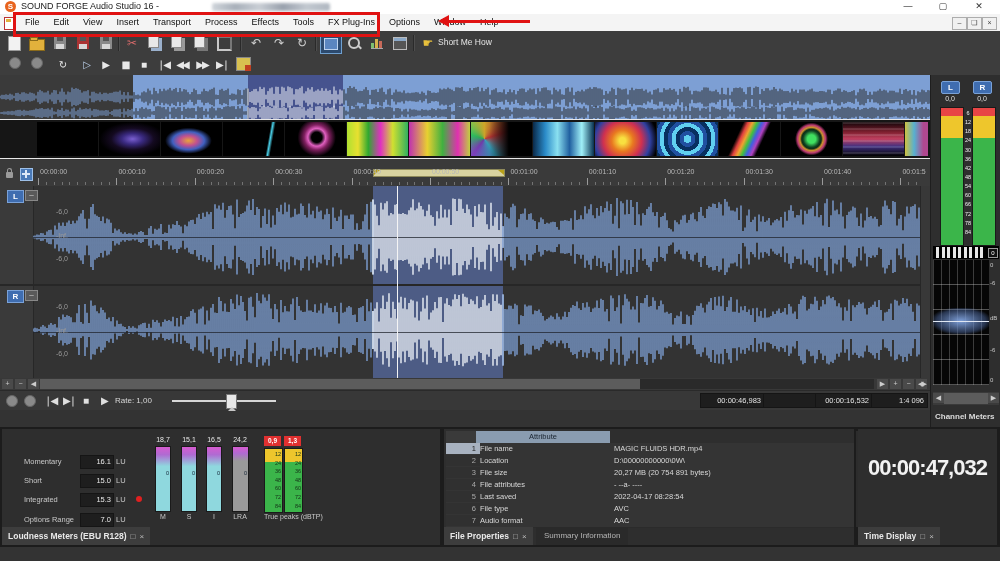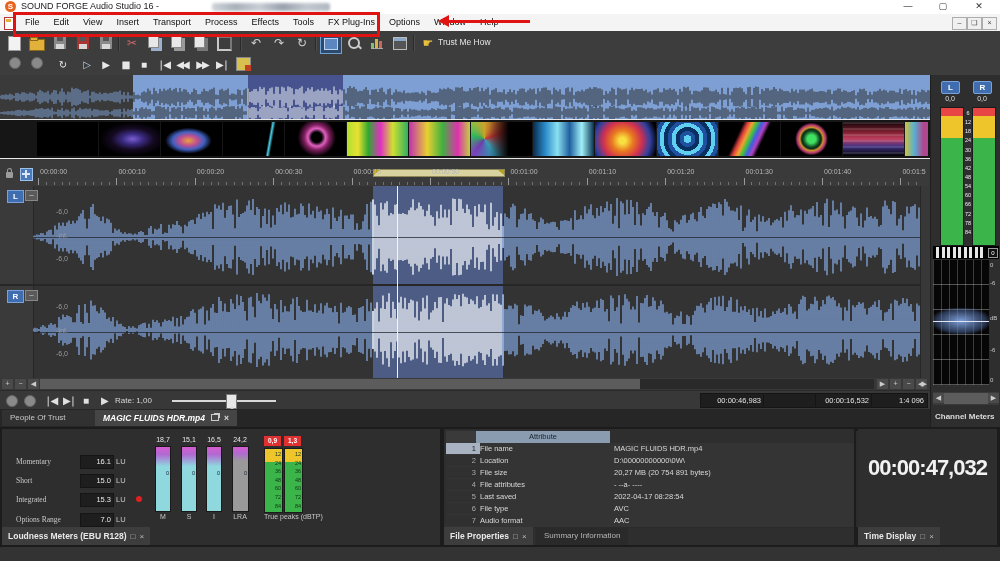--- a/index.html
+++ b/index.html
@@ -150,21 +150,21 @@
   .cmscroll .sthumb{left:11px;width:44px;height:11px;top:1px;}
   .paneltitle{position:absolute;font-size:8px;font-weight:bold;color:#dcdcdc;white-space:nowrap;}
   
   .dock{position:absolute;left:0;top:427px;width:1000px;height:120px;background:#1c1c1c;}
   .panel{position:absolute;top:2px;height:116px;background:#2e2e2e;}
   .ptab{position:absolute;left:0;top:98px;height:18px;background:#3d3d3d;font-size:8.5px;font-weight:bold;color:#e8e8e8;
         line-height:18px;padding:0 6px;white-space:nowrap;}
   .ptab .pic{font-weight:normal;color:#bbb;padding-left:4px;font-size:8px;}
   .ptab2{position:absolute;top:98px;height:18px;background:#2a2a2a;font-size:8px;color:#b4b4b4;line-height:18px;padding:0 8px;white-space:nowrap;}
   
-  .lrow-label{position:absolute;left:14px;font-size:7.5px;color:#c8c8c8;font-family:Liberation Serif, serif;}
+  .lrow-label{position:absolute;left:22px;font-size:7.5px;color:#c8c8c8;}
   .lrow-box{position:absolute;left:78px;width:30px;height:12px;background:#1e1e1e;border:1px solid #151515;
             color:#e8e8e8;font-size:7.5px;line-height:12px;text-align:right;padding-right:2px;}
   .lrow-unit{position:absolute;left:114px;font-size:7.5px;color:#c8c8c8;}
   .reddot{position:absolute;left:134px;width:6px;height:6px;border-radius:50%;background:#e02020;}
   .lmval{position:absolute;top:7px;width:24px;text-align:center;font-size:7px;color:#e8e8e8;}
   .lmbar{position:absolute;top:17px;width:14px;height:64px;border:1px solid #1a1a1a;
          background:linear-gradient(to bottom,#d65cd0 0%,#b06ad2 12%,#8fd8de 30%,#8fd8de 100%);}
   .lmbar.lra{background:linear-gradient(to bottom,#d65cd0 0%,#b06ad2 10%,#9a9a9a 22%,#9a9a9a 100%);}
   .lmbar .zero{position:absolute;right:1px;top:38%;font-size:5.5px;color:#123;line-height:5px;}
   .lmname{position:absolute;top:84px;width:24px;text-align:center;font-size:7px;color:#c8c8c8;}
@@ -278,21 +278,21 @@
         <div class="ic-chart"></div>
       </div>
 
     <div class="tbtn" style="left:390px">
         <div class="ic-script"></div>
       </div>
     <div class="tsep" style="left:413px"></div>
     <div class="tbtn" style="left:418px">
         <span class="ic-hand">☛</span>
       </div>
-    <span class="smh-label" style="left:438px">Trust Me How</span>
+    <span class="smh-label" style="left:438px">Short Me How</span>
   </div>
 
   <div class="transportbar">
     <div class="tpbtn" style="left:6px"><span class="circ"></span></div>
     <div class="tpbtn" style="left:28px"><span class="circ"></span></div>
     <div class="tpbtn" style="left:54px;letter-spacing:0">↻</div>
     <div class="tpbtn" style="left:78px;color:#bcd0ea;letter-spacing:0">▷</div>
     <div class="tpbtn" style="left:97px;letter-spacing:0">▶</div>
     <div class="tpbtn" style="left:116px">▮▮</div>
     <div class="tpbtn" style="left:135px;letter-spacing:0">■</div>
@@ -524,24 +524,20 @@
     <span class="ratelbl">Rate: 1,00</span>
     <div class="ratetrack"></div>
     <div class="ratethumb"></div>
     <div class="ratetri"></div>
     <div class="timebox" style="left:700px;width:60px">00:00:46,983</div>
     <div class="timebox" style="left:763px;width:49px"></div>
     <div class="timebox" style="left:815px;width:53px">00:00:16,532</div>
     <div class="timebox" style="left:871px;width:52px">1:4 096</div>
   </div>
 
-  <div class="tabrow">
-    <div class="ftab" style="left:2px;width:78px"><span>People Of Trust</span></div>
-    <div class="ftab active" style="left:95px"><span>MAGIC FLUIDS HDR.mp4</span><span class="ic-restore"></span><span class="ic-x">×</span></div>
-  </div>
 
   <div class="rightpanel">
     <div class="cmbtn" style="left:10px">L</div>
     <div class="cmbtn" style="left:42px">R</div>
     <div class="cmval" style="left:7px">0,0</div>
     <div class="cmval" style="left:39px">0,0</div>
     <div class="cmbar" style="left:9px"></div>
     <div class="cmbar" style="left:41px"></div>
     <div class="cmscale" id="cmscale">
         <span>6</span>

